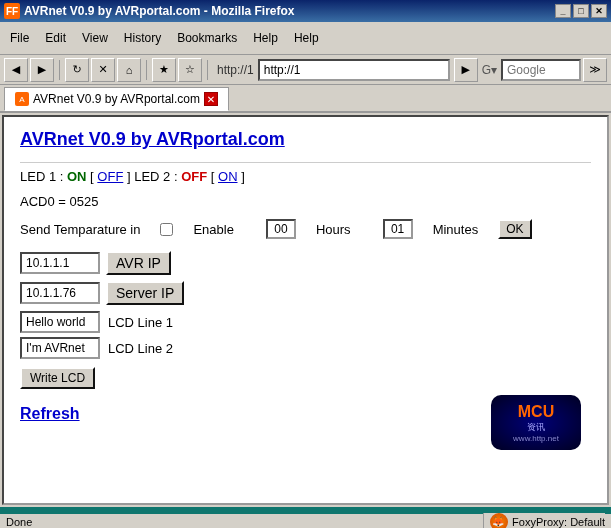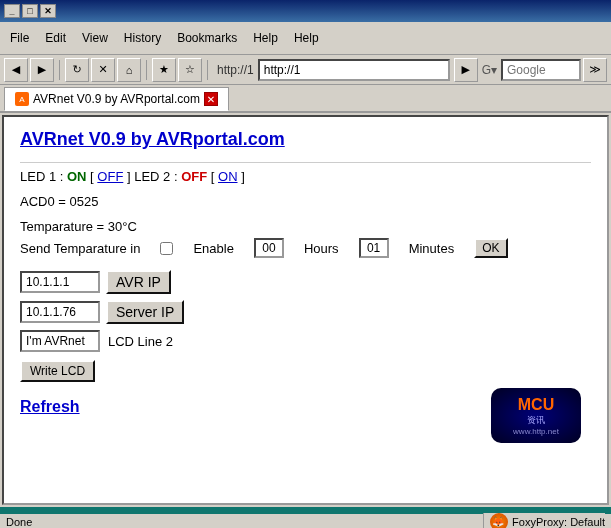--- a/index.html
+++ b/index.html
@@ -122,21 +122,21 @@
 
     .led-row { margin-bottom: 10px; font-size: 13px; }
     .led-on { color: #006600; font-weight: bold; }
     .led-off { color: #cc0000; font-weight: bold; }
     .led-link { color: #0000cc; text-decoration: underline; cursor: pointer; }
 
     .acd-row { margin-bottom: 10px; font-size: 13px; }
     .temp-row { margin-bottom: 4px; font-size: 13px; }
     .temp-send-row { margin-bottom: 12px; font-size: 13px; display: flex; align-items: center; gap: 20px; }
     .temp-send-row input[type="checkbox"] { width: 13px; height: 13px; }
-    .temp-input { width: 30px; height: 20px; border: 2px inset #999; text-align: center; font-size: 12px; }
+    .temp-input { width: 30px; height: 20px; border: 2px inset #999; text-align: center; font-size: 12px; margin-left: 12px; }
     .ok-btn {
       background: #d4d0c8; border: 2px outset #fff; border-right-color: #666; border-bottom-color: #666;
       padding: 1px 6px; font-size: 12px; cursor: pointer;
     }
 
     .ip-row { display: flex; align-items: center; gap: 6px; margin-bottom: 6px; }
     .ip-input { width: 80px; height: 22px; border: 2px inset #999; padding: 0 4px; font-size: 12px; }
     .ip-btn {
       background: #d4d0c8; border: 2px outset #fff; border-right-color: #666; border-bottom-color: #666;
       padding: 2px 8px; font-size: 14px; cursor: pointer;
@@ -179,20 +179,26 @@
     }
     .fox-icon {
       width: 18px; height: 18px; background: radial-gradient(circle, #ff8800, #cc4400);
       border-radius: 50%; font-size: 10px; display: flex; align-items: center; justify-content: center; color: white;
     }
   </style>
 </head>
 <body>
 
 <div class="title-bar">
+  <div class="title-bar-left">
+    <div class="title-bar-icon">
+      <span>FF</span>
+    </div>
+    <span>AVRnet V0.9 by AVRportal.com - Mozilla Firefox</span>
+  </div>
   <div class="title-bar-controls">
     <div class="title-btn">_</div>
     <div class="title-btn">□</div>
     <div class="title-btn">✕</div>
   </div>
 </div>
 
 <div class="menu-bar">
   <div class="menu-item">File</div>
   <div class="menu-item">Edit</div>
@@ -240,23 +246,20 @@
     <span>LED 1 : </span><span class="led-on">ON</span>
     <span> [ </span><a class="led-link">OFF</a><span> ]</span>
     <span> LED 2 : </span><span class="led-off">OFF</span>
     <span> [ </span><a class="led-link">ON</a><span> ]</span>
   </div>
 
   <div class="acd-row">
     <span>ACD0 = 0525</span>
   </div>
 
-  <div class="temp-row">
-    <span>Temparature = 30°C</span>
-  </div>
 
   <div class="temp-send-row">
     <span>Send Temparature in</span>
     <input type="checkbox" style="">
     <span>Enable</span>
     <input class="temp-input" type="text" value="00" style="">
     <span>Hours</span>
     <input class="temp-input" type="text" value="01" style="">
     <span>Minutes</span>
     <button class="ok-btn">OK</button>
@@ -265,20 +268,24 @@
   <div class="ip-row">
     <input class="ip-input" type="text" value="10.1.1.1" style="">
     <button class="ip-btn">AVR IP</button>
   </div>
 
   <div class="ip-row">
     <input class="ip-input" type="text" value="10.1.1.76" style="">
     <button class="ip-btn">Server IP</button>
   </div>
 
+  <div class="lcd-row">
+    <input class="lcd-input" type="text" value="Hello world" style="">
+    <span class="lcd-label">LCD Line 1</span>
+  </div>
 
   <div class="lcd-row">
     <input class="lcd-input" type="text" value="I'm AVRnet" style="">
     <span class="lcd-label">LCD Line 2</span>
   </div>
 
   <div>
     <button class="write-btn">Write LCD</button>
   </div>
 

